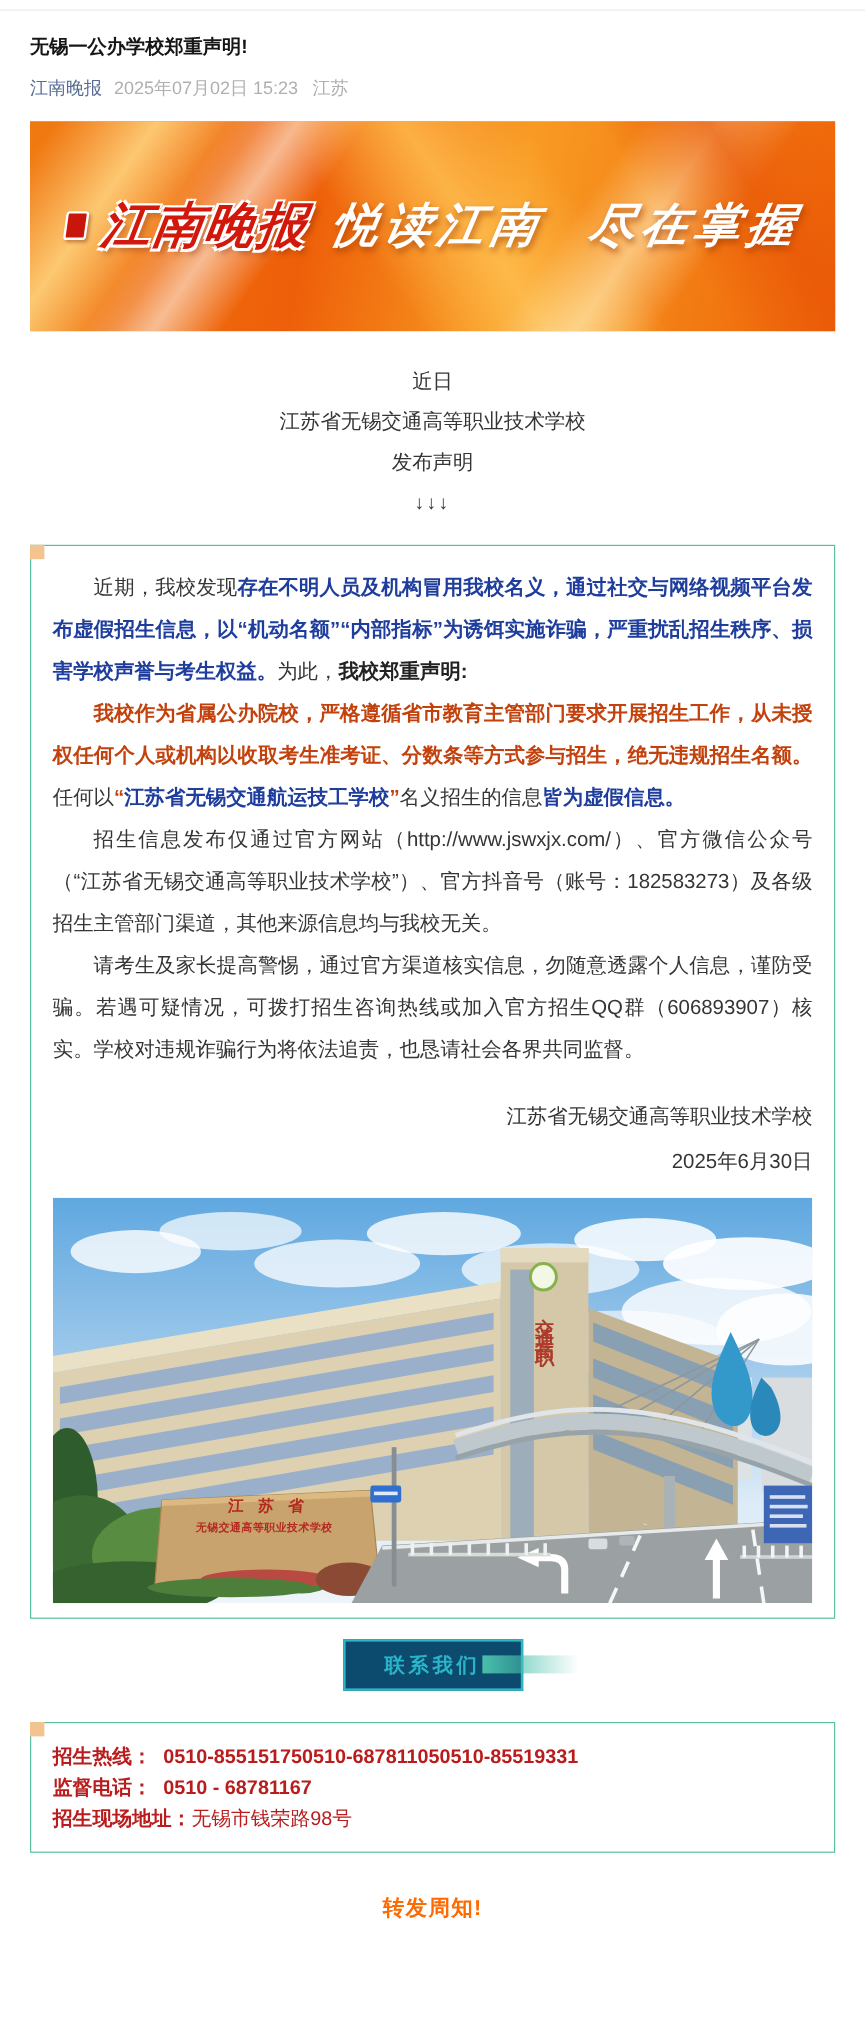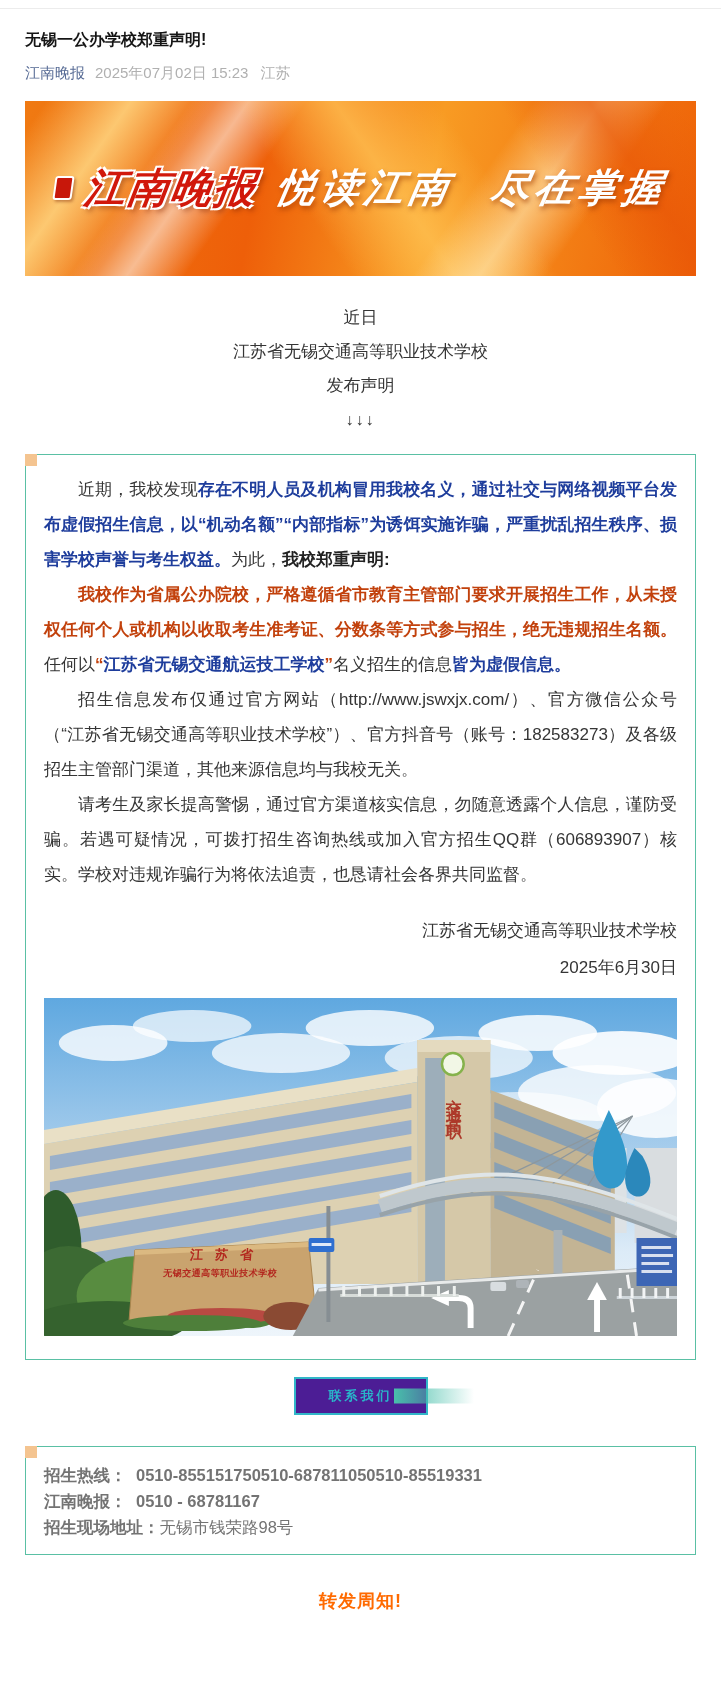--- a/index.html
+++ b/index.html
@@ -23,42 +23,42 @@
   .banner-text{position:absolute;inset:0;display:flex;align-items:center;justify-content:center;gap:20px;font-style:italic;font-weight:700;white-space:nowrap;}
   .logo-mark{width:15px;height:20px;background:#c8170a;border:2px solid #fff;border-radius:3px;transform:skewX(-8deg);margin-right:-8px;box-shadow:2px 2px 3px rgba(120,30,0,.4);}
   .brand{font-size:41px;color:#d1180b;transform:skewX(-8deg);letter-spacing:2px;
     text-shadow:-2px -2px 0 #fff,2px -2px 0 #fff,-2px 2px 0 #fff,2px 2px 0 #fff,4px 4px 5px rgba(120,30,0,.5);}
   .slogan{font-size:39px;color:#fff;transform:skewX(-10deg);letter-spacing:5px;word-spacing:22px;
     text-shadow:2px 3px 5px rgba(150,50,0,.6);}
   
   .intro{margin-top:25px;text-align:center;font-size:17px;line-height:34px;color:#353535;}
   .intro .arrows{letter-spacing:2px;font-size:16px;}
   
-  .box{margin-top:17px;border:1px solid #5ac0a4;position:relative;padding:17px 18px 23px;}
+  .box{margin-top:17px;border:1px solid #5ac0a4;position:relative;padding:17px 18px 12px;}
   .corner{position:absolute;top:-1px;left:-1px;width:12px;height:12px;background:#f4c490;}
   .box p{margin:0;font-size:17px;line-height:35px;text-align:justify;text-indent:2em;color:#353535;}
   .t-blue{color:#1e3d9c;font-weight:700;}
   .t-red{color:#c2410c;font-weight:700;}
   .t-bold{font-weight:700;color:#222;}
   .sig{margin-top:20px;text-align:right;font-size:17px;line-height:37px;color:#353535;}
   
   .photo{margin-top:12px;height:338px;position:relative;overflow:hidden;cursor:pointer;}
   .photo svg{display:block;width:100%;height:100%;}
   .v-sign{position:absolute;left:63%;top:26%;writing-mode:vertical-rl;font-size:16px;font-weight:700;color:#ad392a;letter-spacing:9px;font-family:"DejaVu Serif","Liberation Serif",serif;}
   .gate-text{position:absolute;left:13%;top:73.5%;width:30%;text-align:center;color:#b3281f;transform:skewX(-4deg);}
   .gate-l1{font-size:13px;font-weight:700;letter-spacing:12px;text-indent:12px;}
   .gate-l2{font-size:9px;font-weight:700;letter-spacing:.5px;margin-top:3px;}
   
   .btn-row{margin-top:17px;text-align:center;height:43px;}
   .contact-btn{display:inline-block;position:relative;border:2px solid #31b6c8;color:#29b5c9;font-weight:700;
-    font-size:13px;letter-spacing:3px;padding:8px 33px;background:#4c1d95;cursor:pointer;}
+    font-size:17px;letter-spacing:3px;padding:8px 33px;background:#0c4a6e;cursor:pointer;}
   .accent-bar{position:absolute;right:-48px;top:50%;transform:translateY(-50%);width:80px;height:15px;
     background:linear-gradient(90deg,#49c0ab,rgba(183,227,214,0));}
   
-  .contact-box{margin-top:26px;border:1px solid #5ac0a4;position:relative;padding:15px 18px 14px;font-size:16.5px;line-height:26px;color:#737373;}
+  .contact-box{margin-top:26px;border:1px solid #5ac0a4;position:relative;padding:15px 18px 14px;font-size:16.5px;line-height:26px;color:#b91c1c;}
   .c-row{display:flex;}
   .c-label{font-weight:700;width:92px;flex:none;}
   .c-label-auto{font-weight:700;width:auto;}
   .c-vals{display:flex;flex-direction:row;font-weight:600;}
   .c-val{font-weight:600;}
   
   .share{margin-top:34px;text-align:center;font-size:18px;font-weight:700;color:#ff6a00;letter-spacing:1px;}
 </style>
 </head>
 <body>
@@ -245,21 +245,21 @@
     <div class="corner"></div>
     <div class="c-row">
       <span class="c-label">招生热线：</span>
       <span class="c-vals">
         <span class="c-val">0510-85515175</span>
         <span class="c-val">0510-68781105</span>
         <span class="c-val">0510-85519331</span>
       </span>
     </div>
     <div class="c-row">
-      <span class="c-label">江南晚报：</span>
+      <span class="c-label">监督电话：</span>
       <span class="c-val">0510 - 68781167</span>
     </div>
     <div class="c-row">
       <span class="c-label-auto">招生现场地址：</span>
       <span>无锡市钱荣路98号</span>
     </div>
   </div>
 
   <div class="share">转发周知!</div>
 

